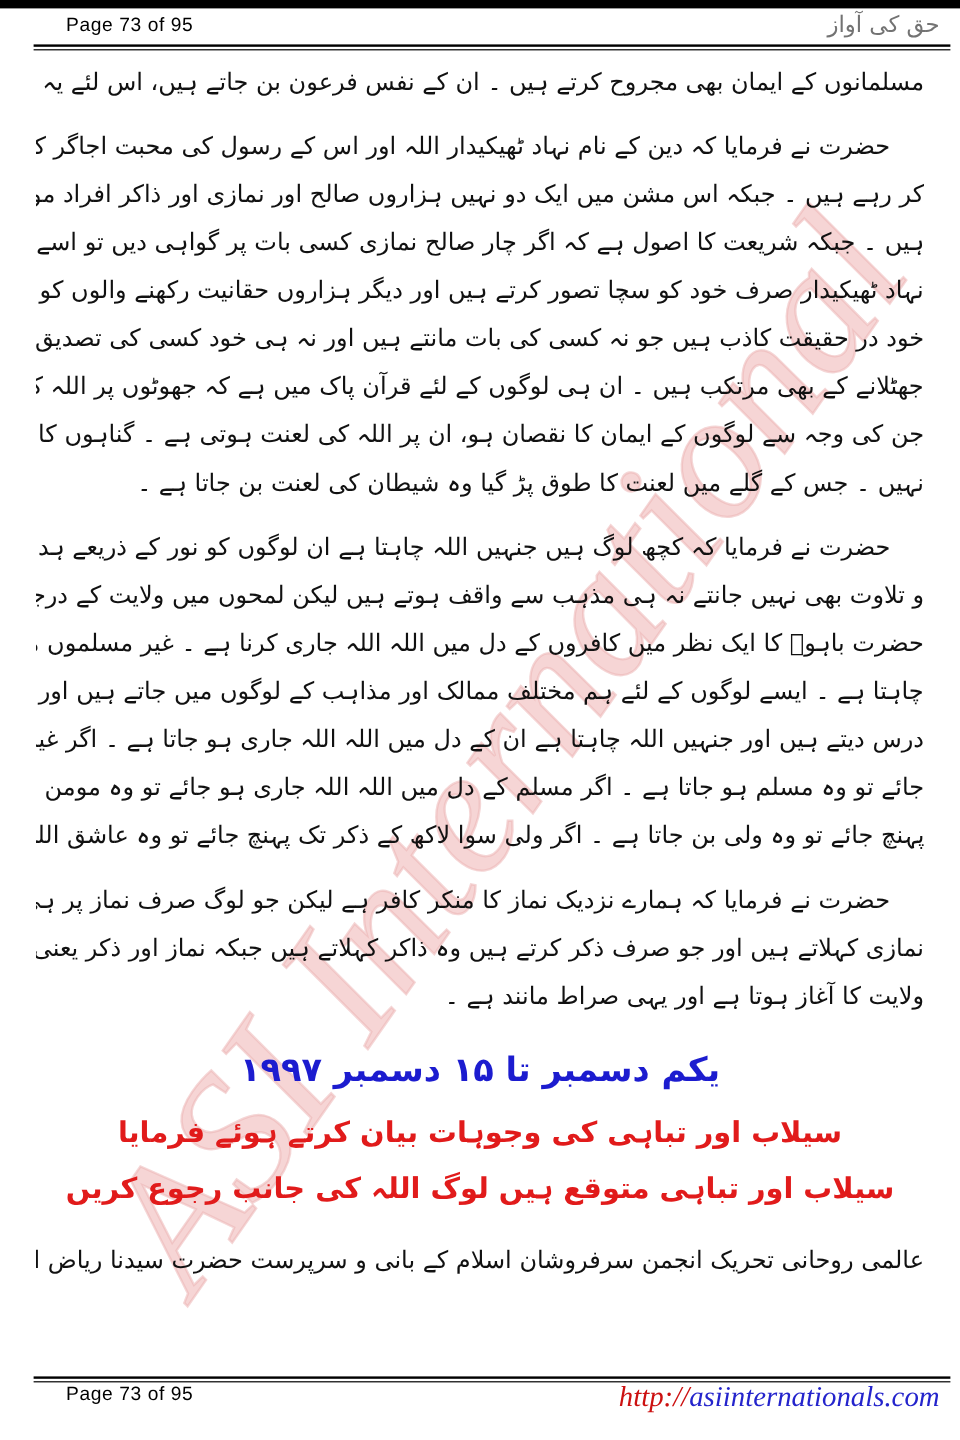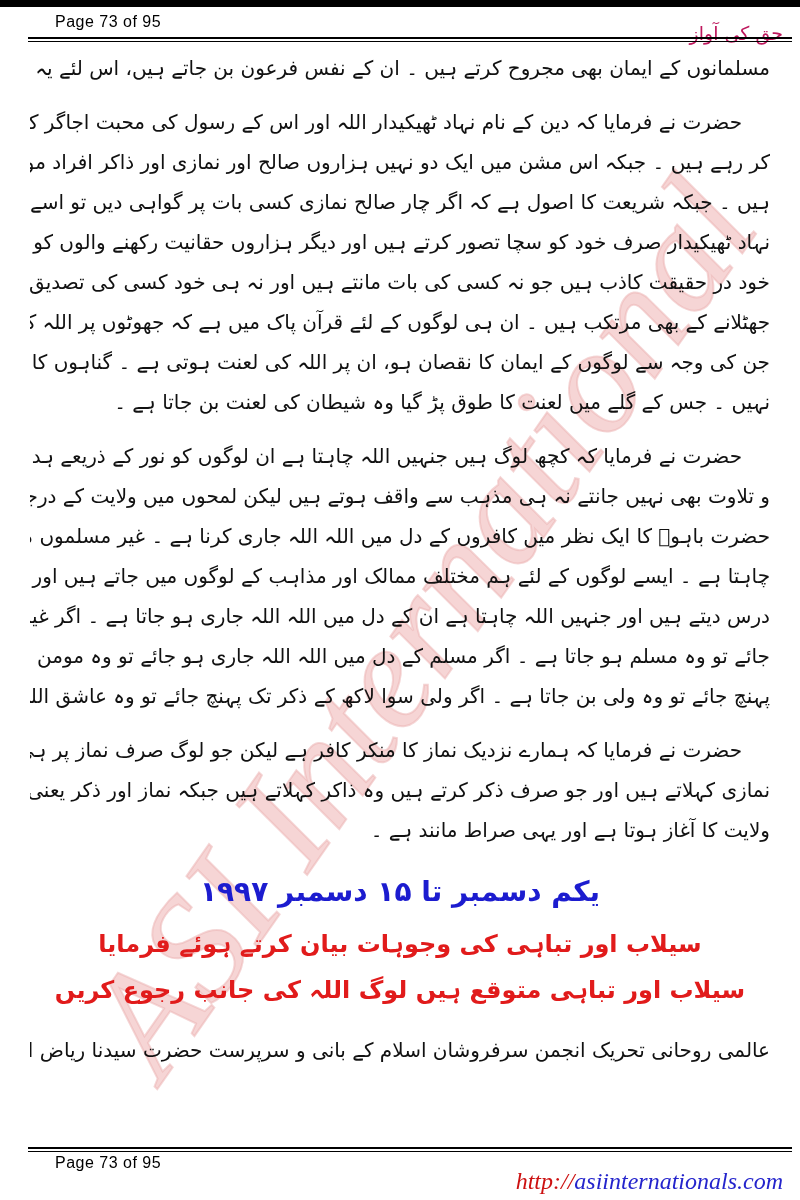--- a/index.html
+++ b/index.html
@@ -12,21 +12,21 @@
   
   .top-bar{position:absolute;top:0;left:0;width:800px;height:7px;background:#000;}
 
   
   .header{position:absolute;top:10px;left:30px;right:12px;height:28px;}
   .header .page-label{
     position:absolute;left:25px;top:3px;font-family:"Liberation Sans",sans-serif;
     font-size:16px;color:#000;letter-spacing:.5px;
   }
   .header .urdu-title{
-    position:absolute;right:5px;top:12px;font-size:19px;color:#be185d;direction:rtl;
+    position:absolute;right:5px;top:0;font-size:19px;color:#737373;direction:rtl;
   }
   .double-rule{height:2px;border-top:2px solid #000;border-bottom:1px solid #000;}
   .header-rule{position:absolute;top:37px;left:28px;right:8px;}
 
   
   .watermark{
     position:absolute;left:420px;top:625px;z-index:0;
     transform:translate(-50%,-50%) rotate(-55deg);
     font-family:"Liberation Serif",serif;font-style:italic;
     font-size:150px;white-space:nowrap;
@@ -57,21 +57,21 @@
   .closing{margin-top:18px;}
 
   
   .footer-rule{position:absolute;top:1147px;left:28px;right:8px;}
   .footer{position:absolute;top:1152px;left:30px;right:12px;height:34px;}
   .footer .page-label{
     position:absolute;left:25px;top:2px;font-family:"Liberation Sans",sans-serif;
     font-size:16px;color:#000;letter-spacing:.5px;
   }
   .footer .url{
-    position:absolute;right:5px;top:16px;font-family:"Liberation Serif",serif;
+    position:absolute;right:5px;top:0;font-family:"Liberation Serif",serif;
     font-style:italic;font-size:24px;white-space:nowrap;cursor:pointer;
   }
   .footer .url .scheme{color:var(--url-red,#cc1111);}
   .footer .url .domain{color:var(--url-blue,#2424cc);}
 </style>
 </head>
 <body>
 
 <div class="page">
 

